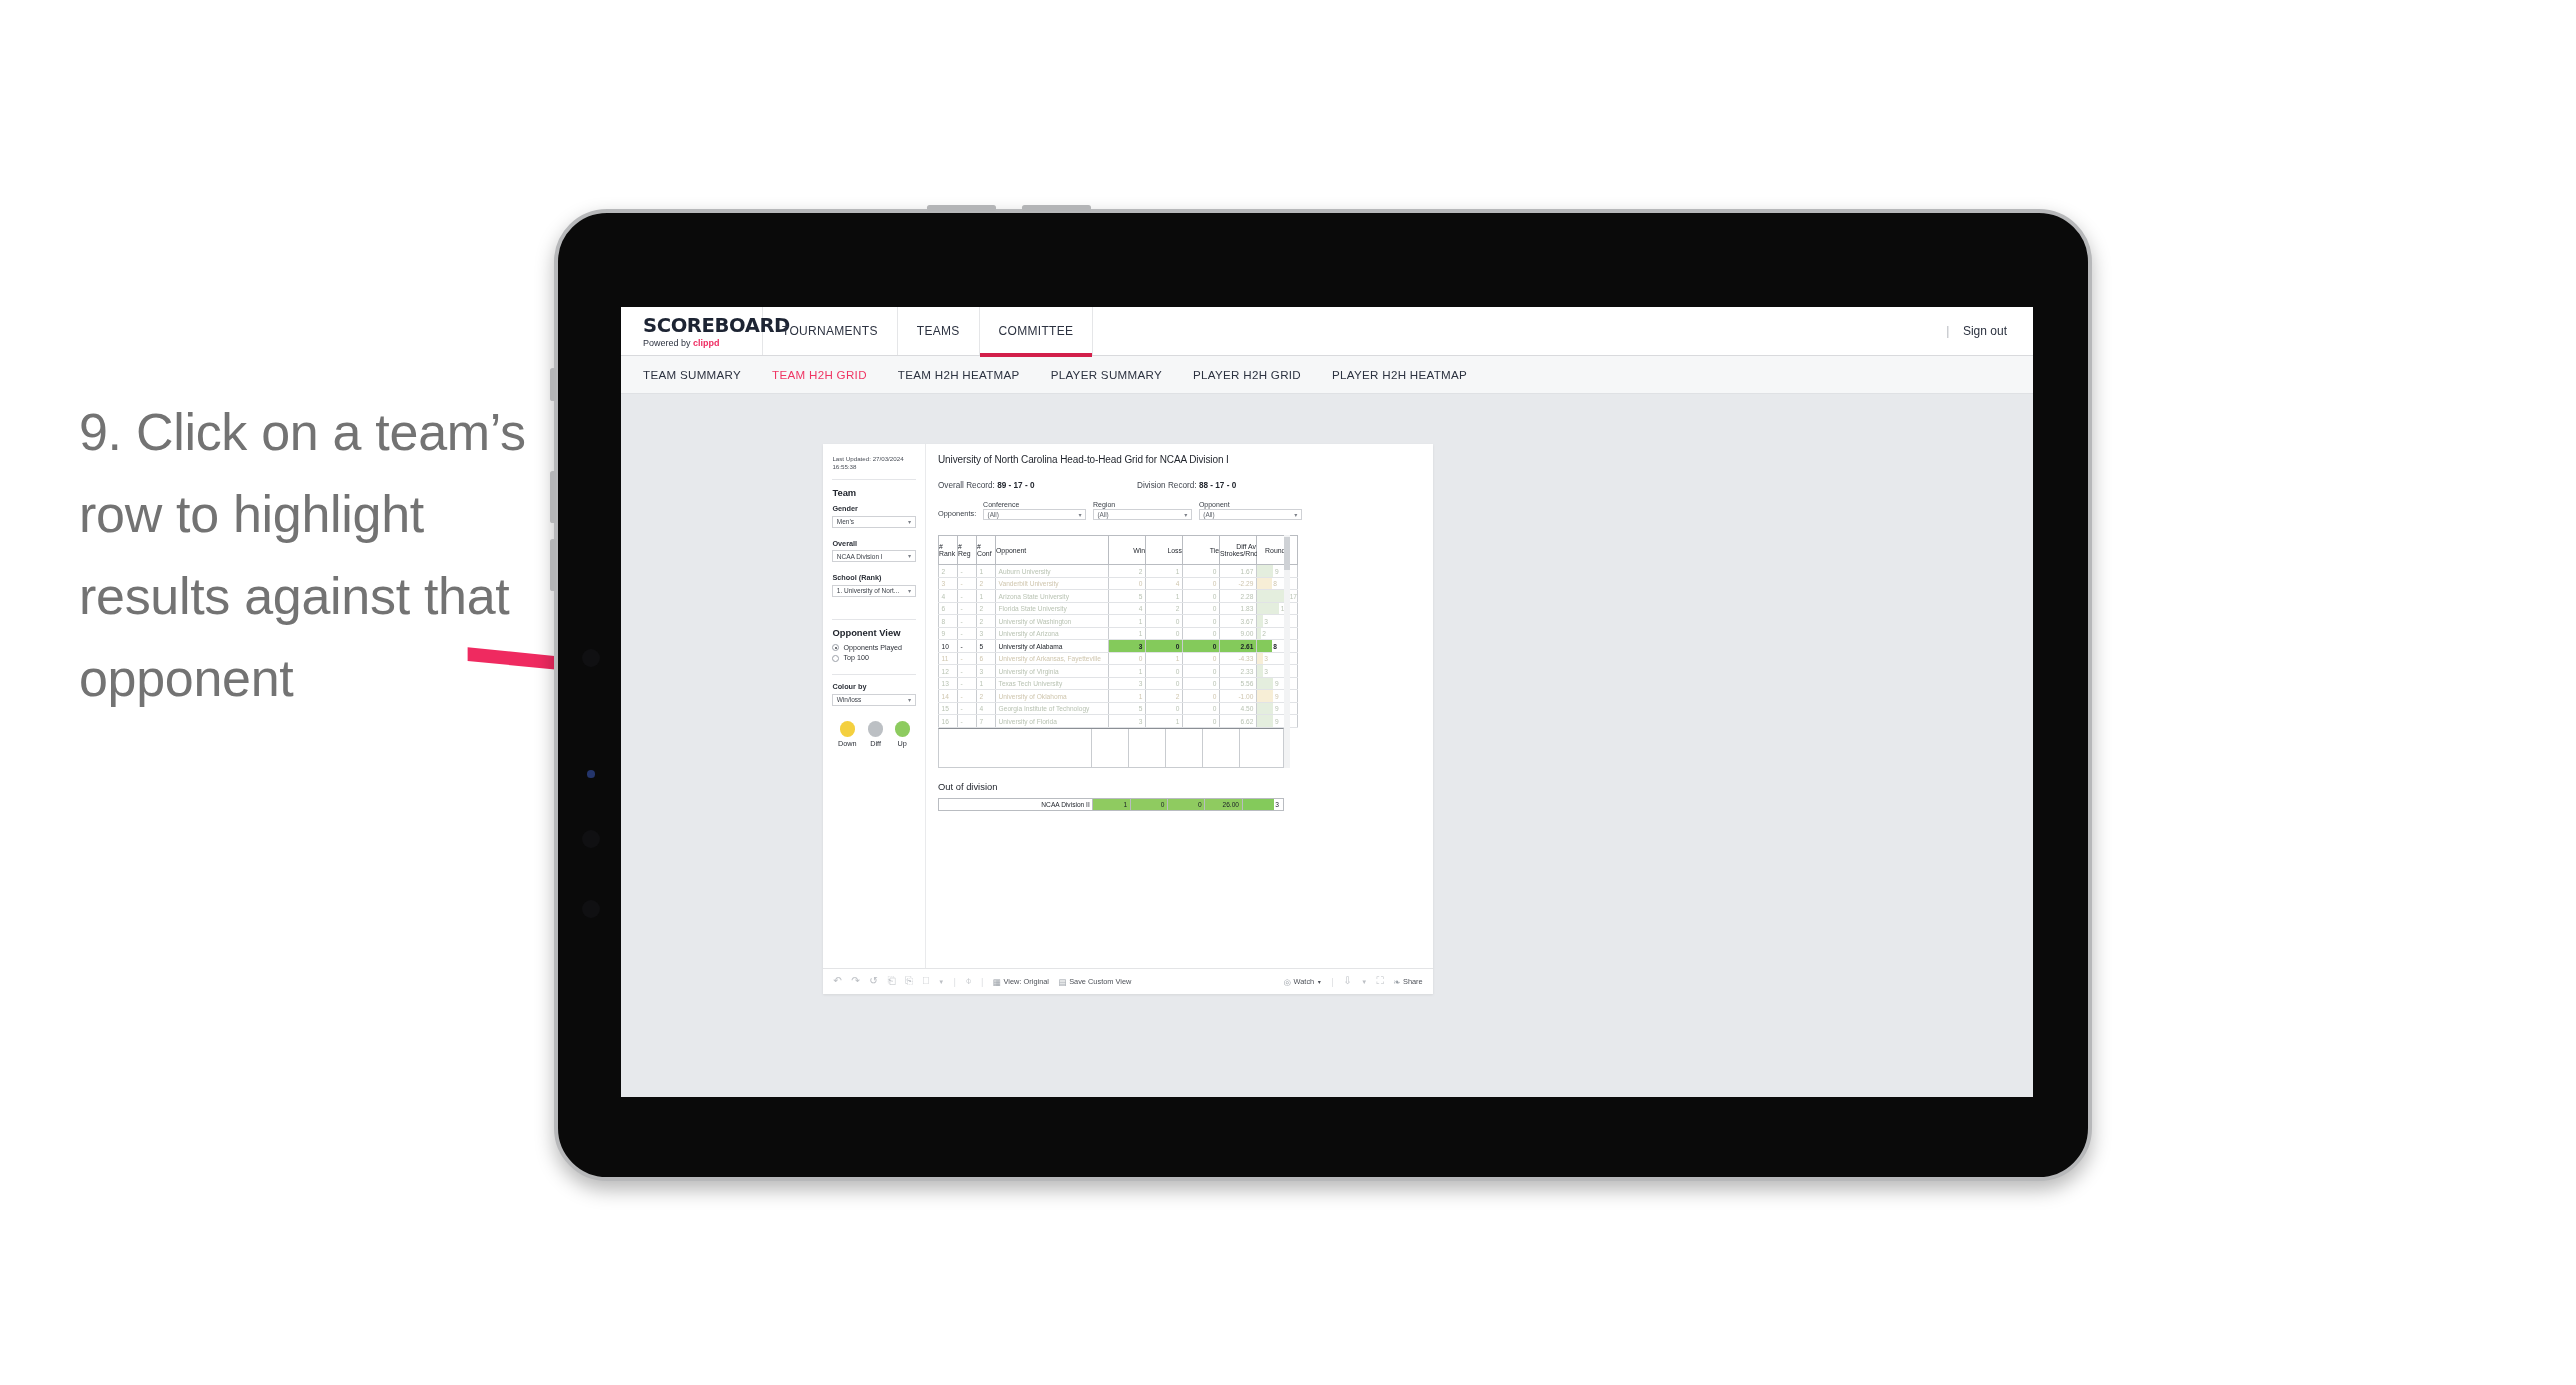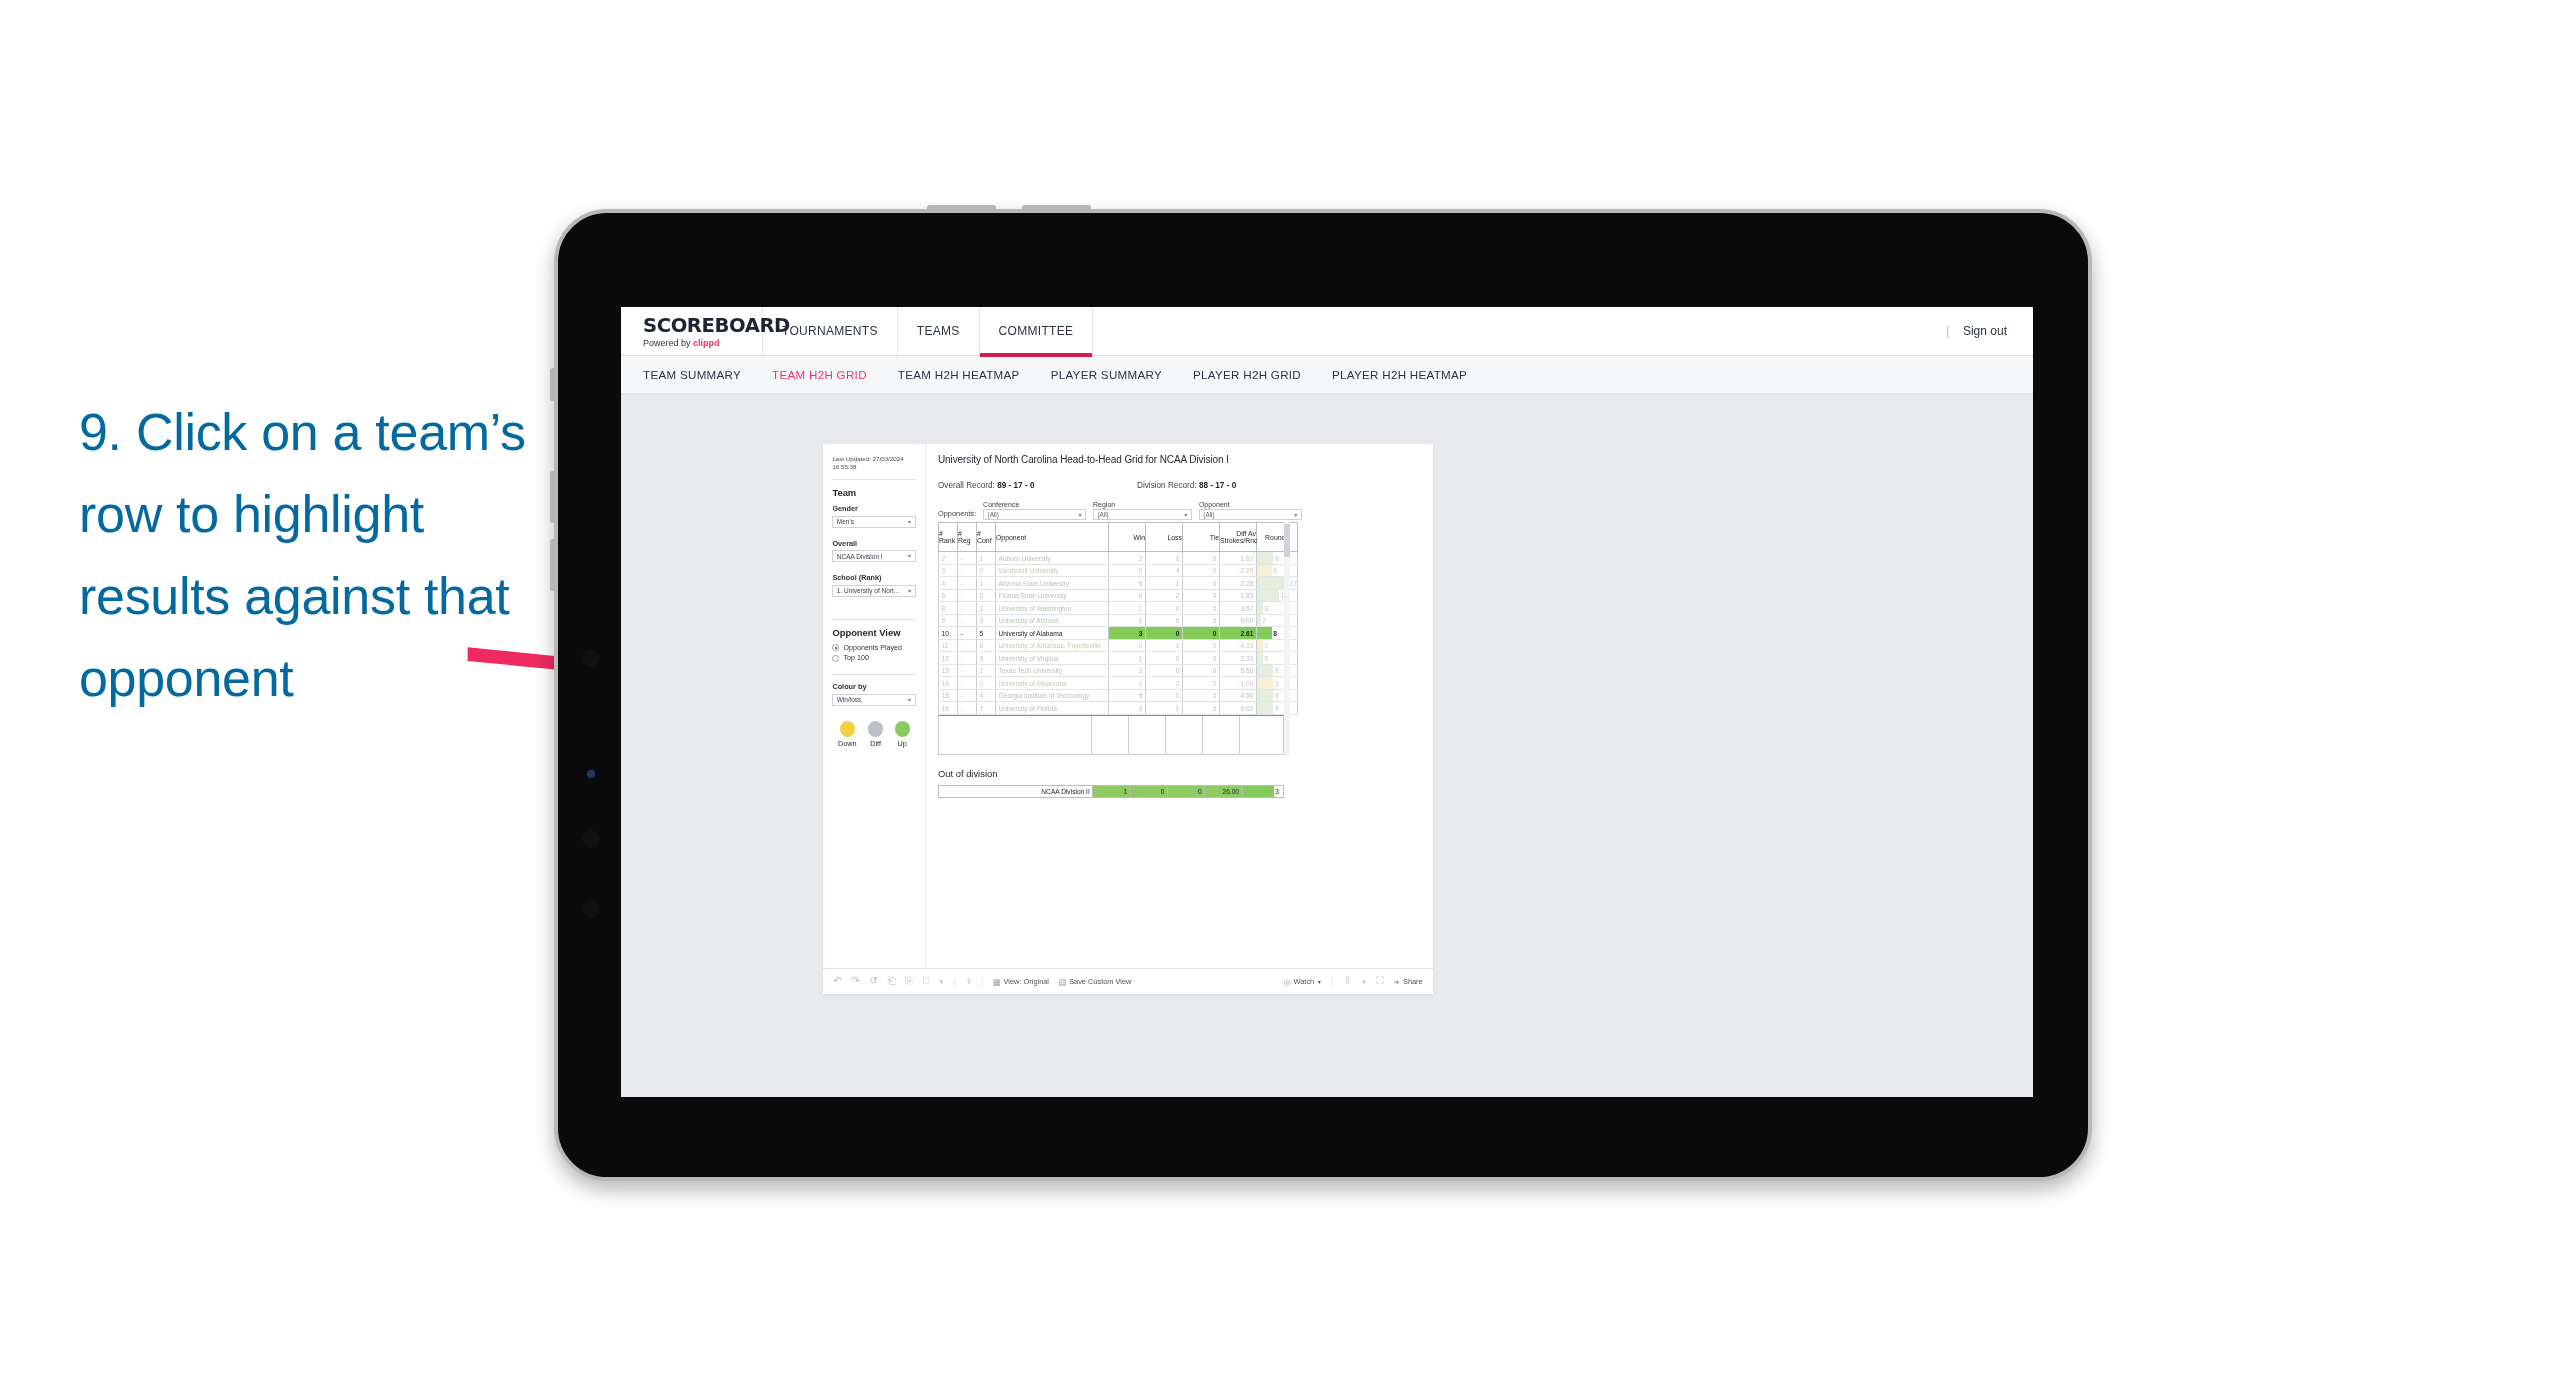--- a/index.html
+++ b/index.html
@@ -10,21 +10,21 @@
     overflow: hidden;
   }
 
   
   #slide-annotation {
     position: absolute;
     left: 79px; top: 391px;
     width: 481px;
     font-size: 52px;
     line-height: 1.58;
-    color: #0369a1;
+    color: #737373;
     letter-spacing: -0.3px;
   }
 
   
   #callout-arrow {
     position: absolute;
     left: 447px; top: 618px;
     width: 636px; height: 129px;
     pointer-events: none;
   }
@@ -212,21 +212,21 @@
   #viz-title {
     font-size: 10px;
     color: #1f232b;
     letter-spacing: -0.1px;
     margin-bottom: 16px;
   }
   #record-row { display: flex; font-size: 8.2px; color: #41464f; margin-bottom: 10.3px; }
   #record-overall { width: 199px; }
   .record-val { font-weight: bold; color: #23272f; }
 
-  #filter-row { display: flex; align-items: flex-end; gap: 6.9px; margin-bottom: 2px; }
+  #filter-row { display: flex; align-items: flex-end; gap: 6.9px; margin-bottom: 15px; }
   #filter-lead { font-size: 7.4px; color: #3b4048; padding-bottom: 2.6px; }
   .filter-group { display: flex; flex-direction: column; }
   .filter-label { font-size: 7px; color: #3b4048; margin-bottom: 1.7px; }
   .filter-select {
     height: 11px;
     border: 0.9px solid #cfd1d5;
     background: #fff;
     display: flex; align-items: center; justify-content: space-between;
     padding: 0 2.6px 0 3.4px;
     font-size: 6.4px; color: #5d626a;

